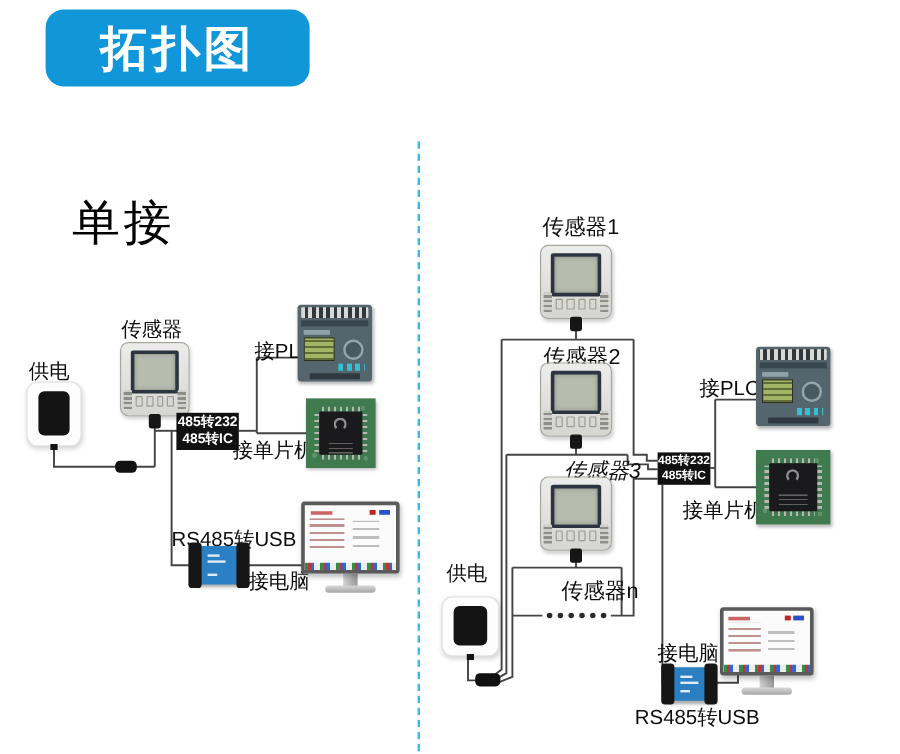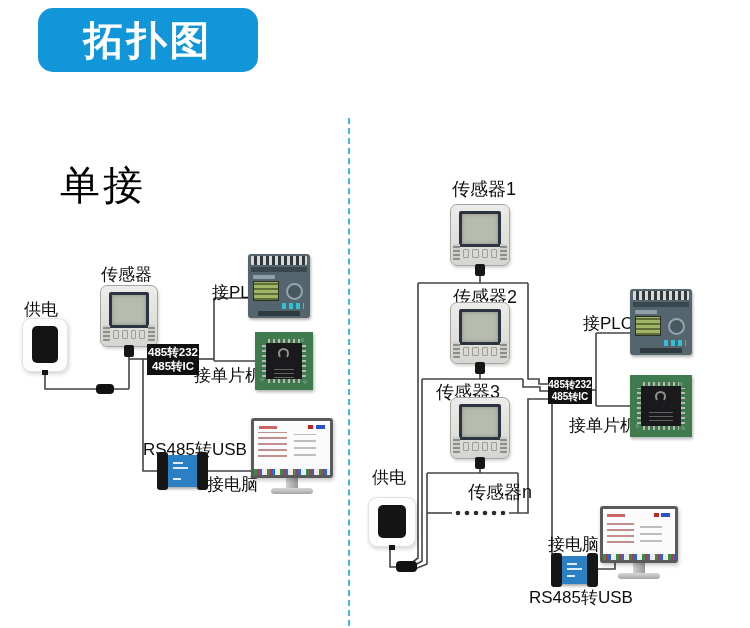--- a/index.html
+++ b/index.html
@@ -253,21 +253,21 @@
       <div class="s-vent vr"></div>
     <div class="s-btns">
         <i></i>
         <i></i>
         <i></i>
         <i></i>
       </div>
     <div class="s-plug"></div>
   </div>
 
-  <div class="lbl lbl-s" style="left:436px;top:380px;">传感器3</div>
+  <div class="lbl lbl-s" style="left:470px;top:380px;font-style:italic;">传感器3</div>
   <div class="sensor" style="left:450px;top:397px;width:60px;height:62px;">
     <div class="s-screen"></div>
     <div class="s-vent vl"></div>
       <div class="s-vent vr"></div>
     <div class="s-btns">
         <i></i>
         <i></i>
         <i></i>
         <i></i>
       </div>

